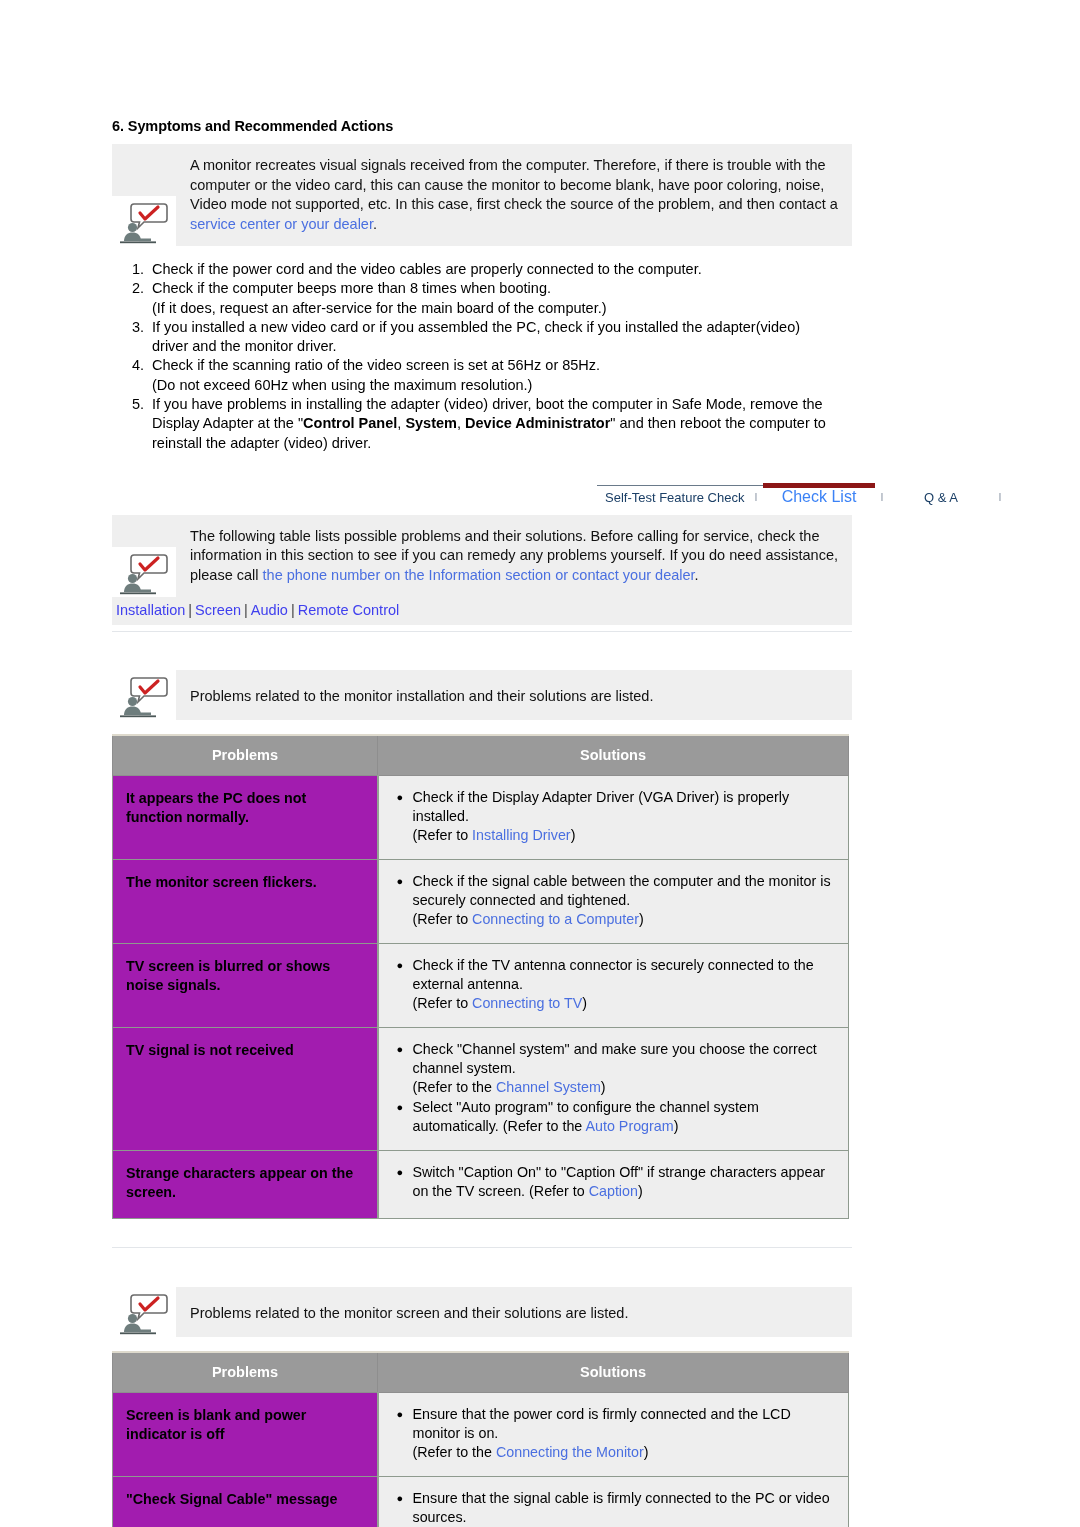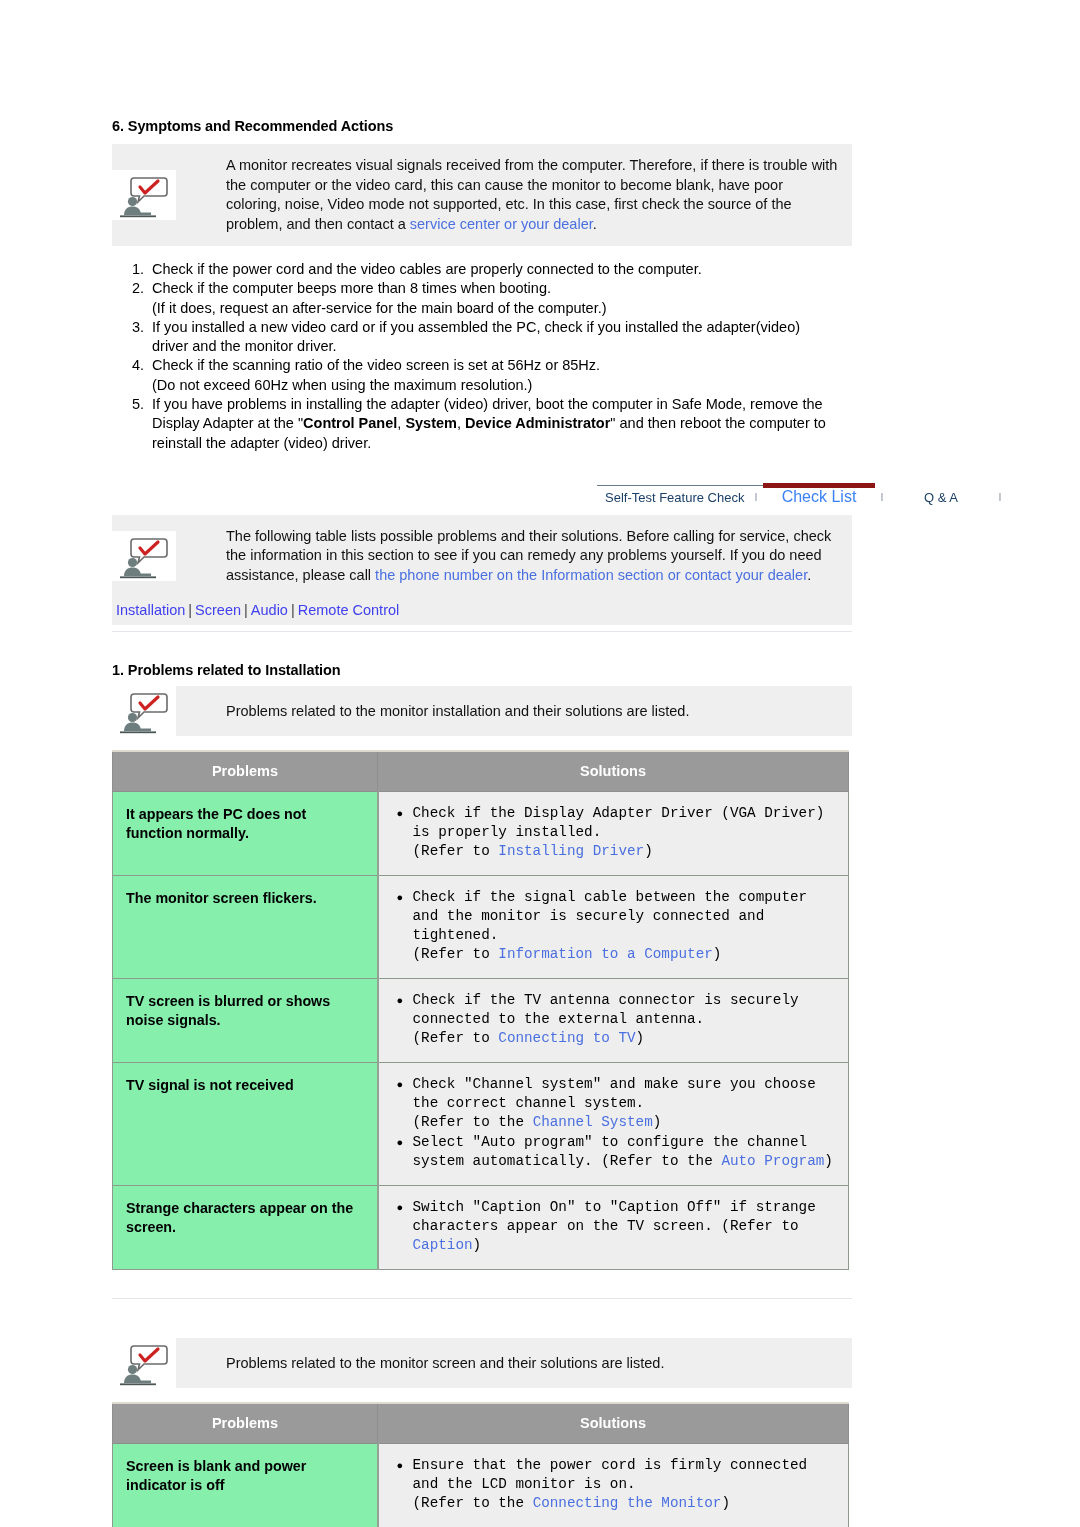--- a/index.html
+++ b/index.html
@@ -33,24 +33,23 @@
     font-size: 14.5px;
     font-weight: bold;
     letter-spacing: -0.1px;
     color: #000;
   }
 
   
   .note-box {
     background: #efefef;
     display: flex;
-    align-items: center;
+    align-items: flex-end;
     padding: 0;
     box-sizing: border-box;
-    gap: 36px;
   }
   .note-icon {
     width: 64px;
     min-width: 64px;
     padding-top: 6px;
     padding-left: 8px;
     box-sizing: border-box;
     background: #ffffff;
   }
   .note-body {
@@ -174,21 +173,21 @@
     text-align: center;
     padding: 11px 0 12px 0;
     border: 1px solid #8e8e8e;
     border-top: 2px solid #dedacd;
   }
   table.ck td {
     border: 1px solid #8e9a8e;
     vertical-align: top;
   }
   table.ck td.prob {
-    background: #86efac;
+    background: #a21caf;
     font-weight: bold;
     padding: 13px 12px 16px 13px;
     line-height: 19px;
     border-right: 2px solid #93a393;
   }
   table.ck td.sol {
     background: #eeeeee;
     padding: 12px 10px 14px 18px;
     line-height: 19px;
   }
@@ -197,21 +196,21 @@
     align-items: flex-start;
   }
   .bullet-row + .bullet-row { margin-top: 1px; }
   .bullet {
     width: 16px;
     min-width: 16px;
     font-size: 11px;
     line-height: 19px;
     color: #000;
   }
-  .bullet-text { flex: 1; font-family: Liberation Mono, monospace; }
+  .bullet-text { flex: 1; }
   a.lnk { color: #4a6fe0; text-decoration: none; }
   .spacer-14 { height: 14px; }
   .spacer-10 { height: 10px; }
   .spacer-8  { height: 8px;  }
   b.kw { font-weight: bold; }
 </style>
 </head>
 <body>
 
 <div class="page">
@@ -297,21 +296,20 @@
 
   <div class="subnav">
     <a href="#">Installation</a><span class="bar">|</span><a href="#">Screen</a><span class="bar">|</span><a href="#">Audio</a><span class="bar">|</span><a href="#">Remote Control</a>
   </div>
 
   <div style="height:6px"></div>
   <div class="hr-light"></div>
 
   <div style="height:30px"></div>
 
-  <div class="section-heading">1. Problems related to Installation</div>
   <div class="spacer-8"></div>
 
   <div class="note-box">
     <div class="note-icon">
       <svg class="pcicon" width="48" height="44" viewBox="0 0 48 44">
         <path d="M14 2 H44 A3 3 0 0 1 47 5 V17 A3 3 0 0 1 44 20 H24 L18 26 L19.5 20 H14 A3 3 0 0 1 11 17 V5 A3 3 0 0 1 14 2 Z" fill="#ffffff" stroke="#6b6b6b" stroke-width="1.6"></path>
         <path d="M20 11 L25 17 L38 5" fill="none" stroke="#cc2222" stroke-width="3.2" stroke-linecap="round" stroke-linejoin="round"></path>
         <circle cx="12.5" cy="25.5" r="4.6" fill="#6e7d7d"></circle>
         <path d="M4 39 C4 33 8 30.5 12.5 30.5 C17 30.5 21 33 21 39 Z" fill="#6e7d7d"></path>
         <rect x="19" y="36.5" width="12" height="2.6" fill="#6e7d7d"></rect>
@@ -342,21 +340,21 @@
             <span class="bullet">●</span>
             <span class="bullet-text"><span>Check if the Display Adapter Driver (VGA Driver) is properly installed.</span><br><span>(Refer to </span><a class="lnk" href="#">Installing Driver</a><span>)</span></span>
           </div>
         </td>
       </tr>
       <tr>
         <td class="prob">The monitor screen flickers.</td>
         <td class="sol">
           <div class="bullet-row">
             <span class="bullet">●</span>
-            <span class="bullet-text"><span>Check if the signal cable between the computer and the monitor is securely connected and tightened.</span><br><span>(Refer to </span><a class="lnk" href="#">Information to a Computer</a><span>)</span></span>
+            <span class="bullet-text"><span>Check if the signal cable between the computer and the monitor is securely connected and tightened.</span><br><span>(Refer to </span><a class="lnk" href="#">Connecting to a Computer</a><span>)</span></span>
           </div>
         </td>
       </tr>
       <tr>
         <td class="prob">TV screen is blurred or shows noise signals.</td>
         <td class="sol">
           <div class="bullet-row">
             <span class="bullet">●</span>
             <span class="bullet-text"><span>Check if the TV antenna connector is securely connected to the external antenna.</span><br><span>(Refer to </span><a class="lnk" href="#">Connecting to TV</a><span>)</span></span>
           </div>

